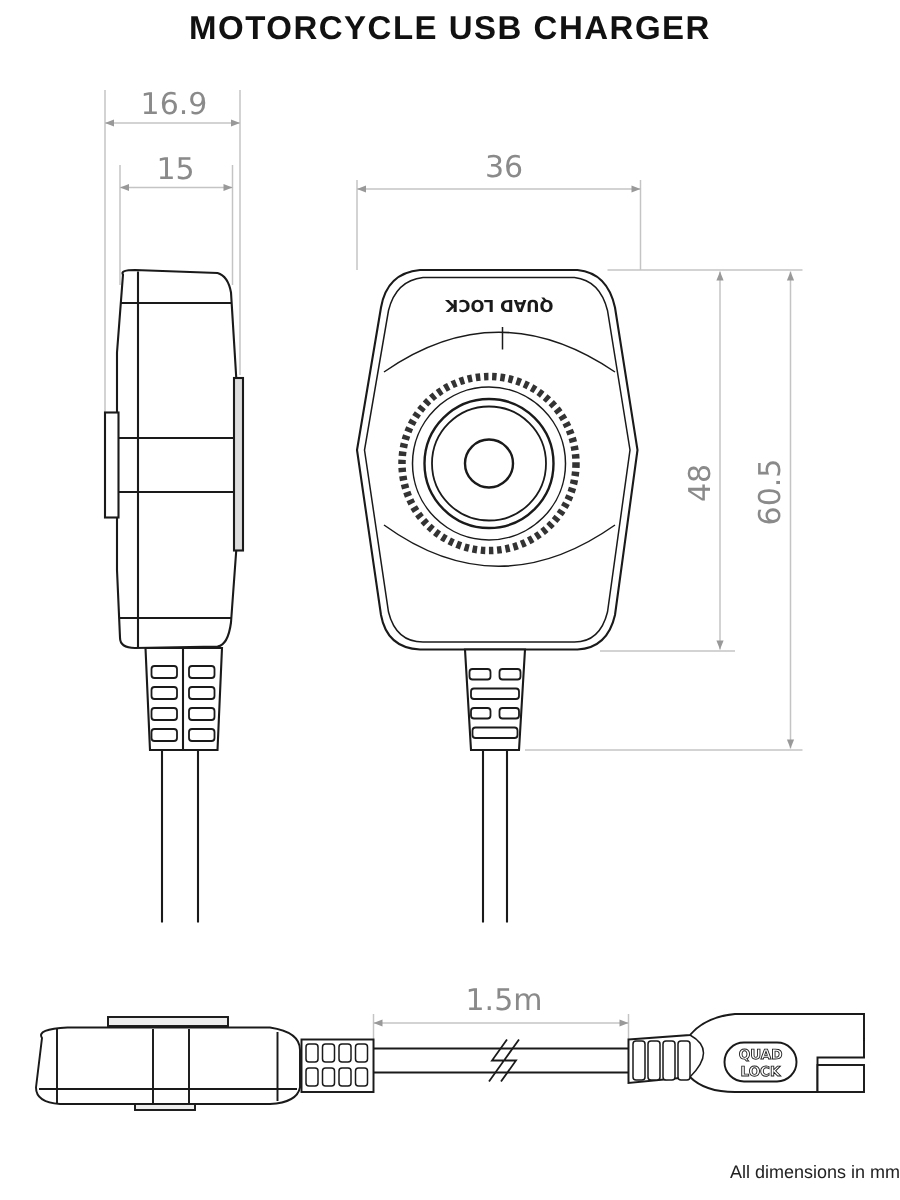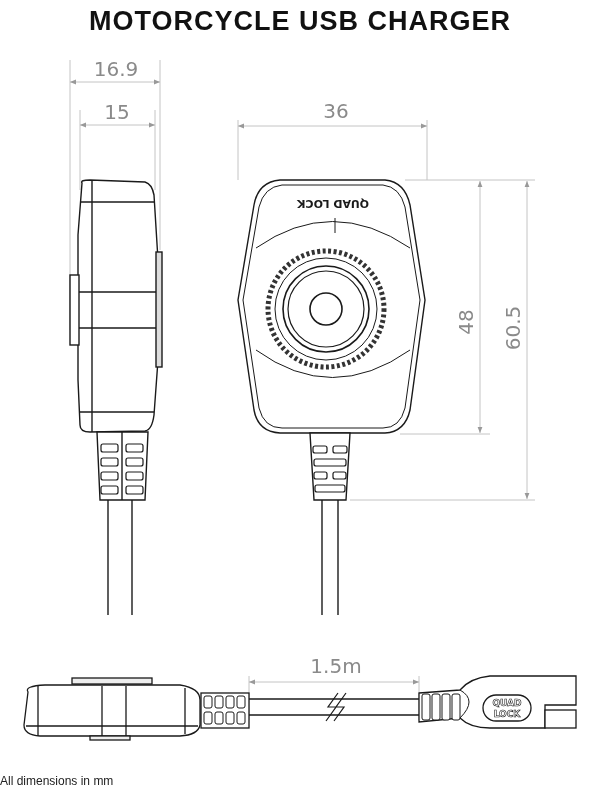--- a/index.html
+++ b/index.html
@@ -1,20 +1,20 @@
 <!DOCTYPE html>
 <html><head>
 <meta charset="utf-8">
 <style>
   html,body{margin:0;padding:0;background:#ffffff;}
   body{width:600px;height:800px;position:relative;overflow:hidden;font-family:"Liberation Sans","DejaVu Sans",sans-serif;}
-  .title{position:absolute;left:0;top:6px;width:600px;text-align:center;font-size:27px;font-weight:bold;letter-spacing:1px;color:#111;}
+  .title{position:absolute;left:0;top:6px;width:600px;text-align:center;font-size:22px;font-weight:bold;letter-spacing:1px;color:#111;}
   svg{position:absolute;left:0;top:0;}
   .dim{font-family:"DejaVu Sans","Liberation Sans",sans-serif;fill:#8a8a8a;font-size:20px;}
-  .foot{position:absolute;left:0;top:774px;width:600px;text-align:left;font-size:12px;color:#222;}
+  .foot{position:absolute;left:0;top:774px;width:600px;text-align:right;font-size:12px;color:#222;}
 </style>
 </head>
 <body>
 
 <div class="title">MOTORCYCLE USB CHARGER</div>
 
 <svg width="600" height="800" viewBox="0 0 600 800">
   <defs>
     <marker id="arr" viewBox="0 0 10 10" refX="10" refY="5" markerWidth="9" markerHeight="6" orient="auto-start-reverse">
       <path d="M0,1 L10,5 L0,9 z" fill="#999"></path>

